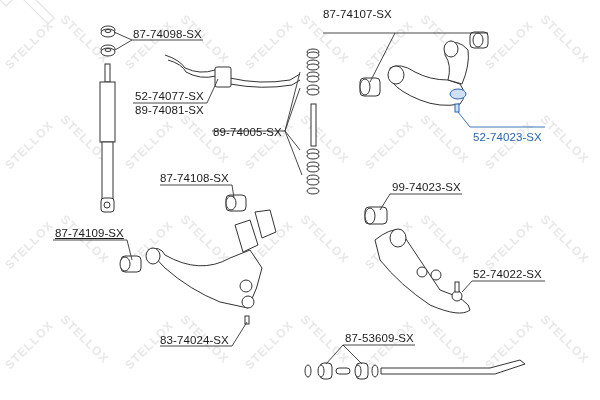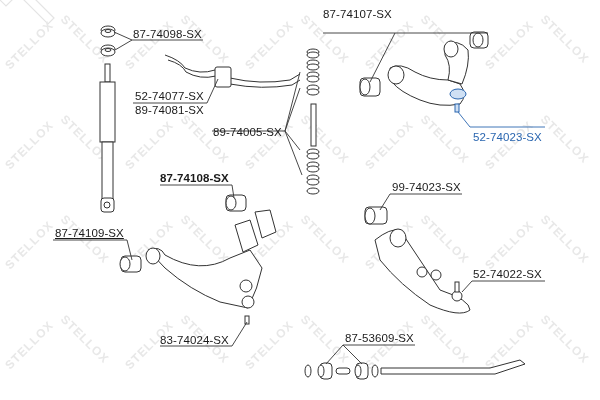--- a/index.html
+++ b/index.html
@@ -170,18 +170,18 @@
     <path d="M343 345 L415 345 M343 345 L326 364 M343 345 L362 364"></path>
   </g>
 </svg>
 
 <div class="label" style="left:133px;top:28px;">87-74098-SX</div>
 <div class="label" style="left:135px;top:90px;">52-74077-SX</div>
 <div class="label" style="left:135px;top:104px;">89-74081-SX</div>
 <div class="label" style="left:213px;top:118px;margin-top:8px;">89-74005-SX</div>
 <div class="label" style="left:323px;top:8px;">87-74107-SX</div>
 <div class="label hl" style="left:473px;top:115px;">52-74023-SX</div>
-<div class="label" style="left:160px;top:172px;font-weight:bold;">87-74108-SX</div>
+<div class="label" style="left:160px;top:172px;">87-74108-SX</div>
 <div class="label" style="left:392px;top:181px;">99-74023-SX</div>
 <div class="label" style="left:55px;top:227px;text-decoration:underline;">87-74109-SX</div>
 <div class="label" style="left:473px;top:268px;text-align:center;">52-74022-SX</div>
 <div class="label" style="left:160px;top:334px;">83-74024-SX</div>
 <div class="label" style="left:345px;top:332px;">87-53609-SX</div>
 
 </body></html>

